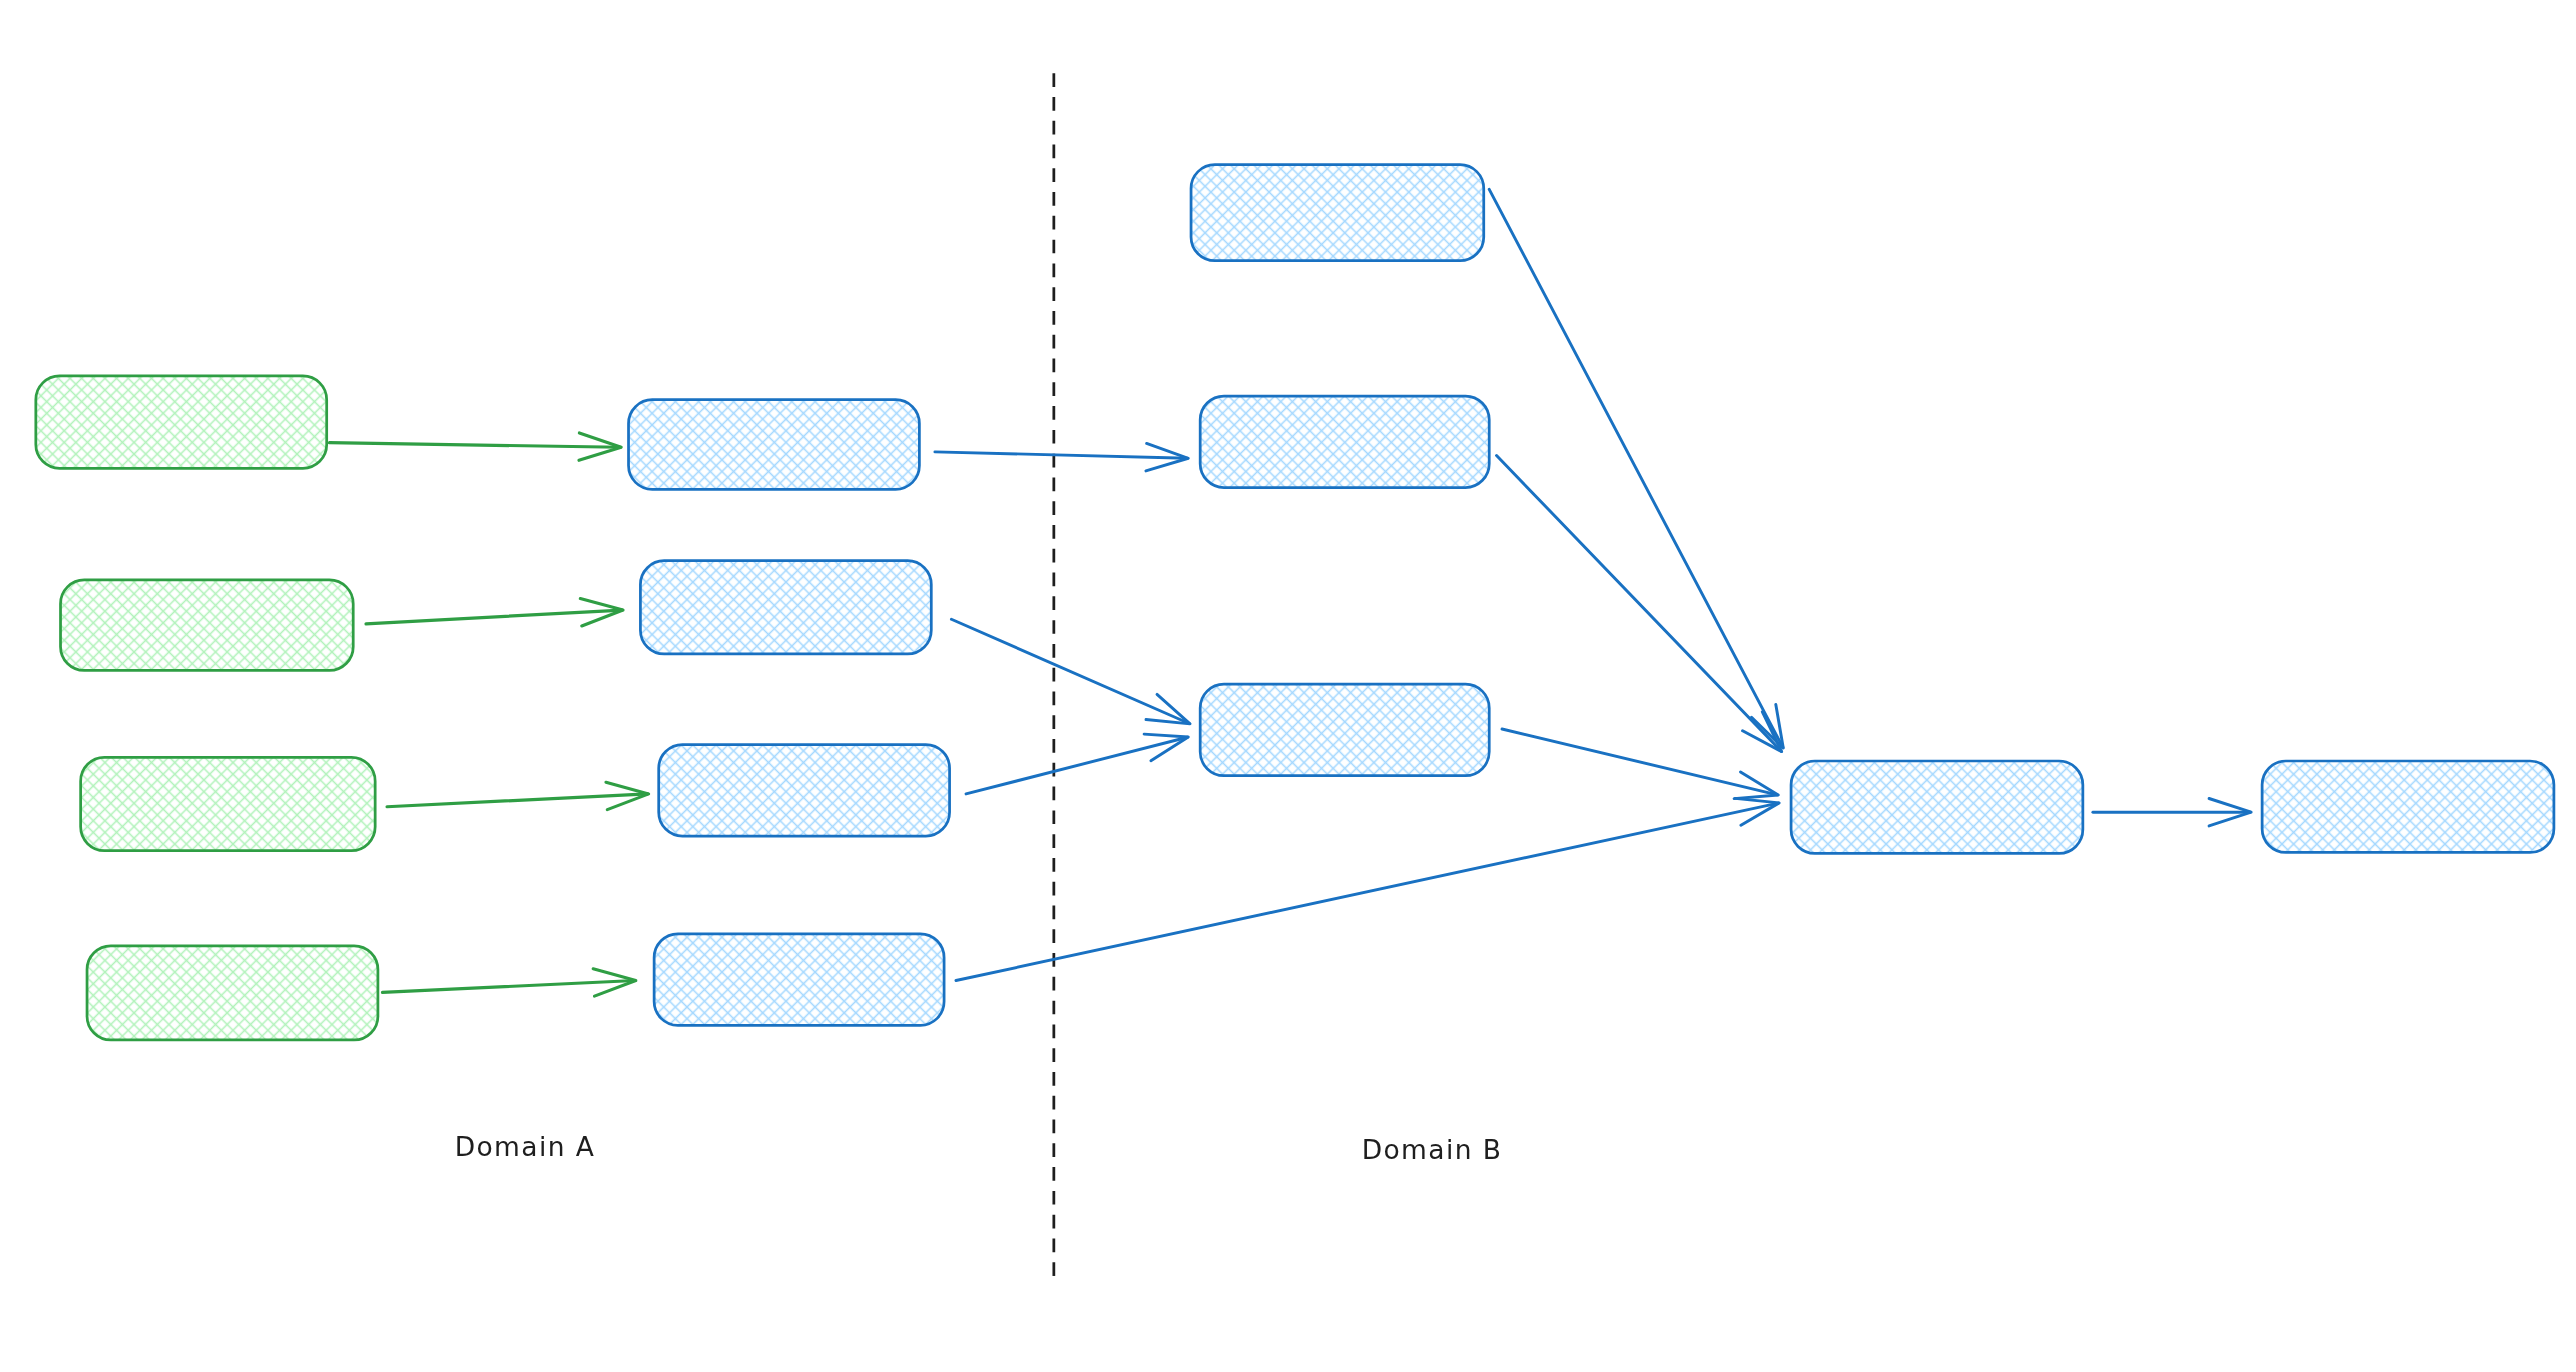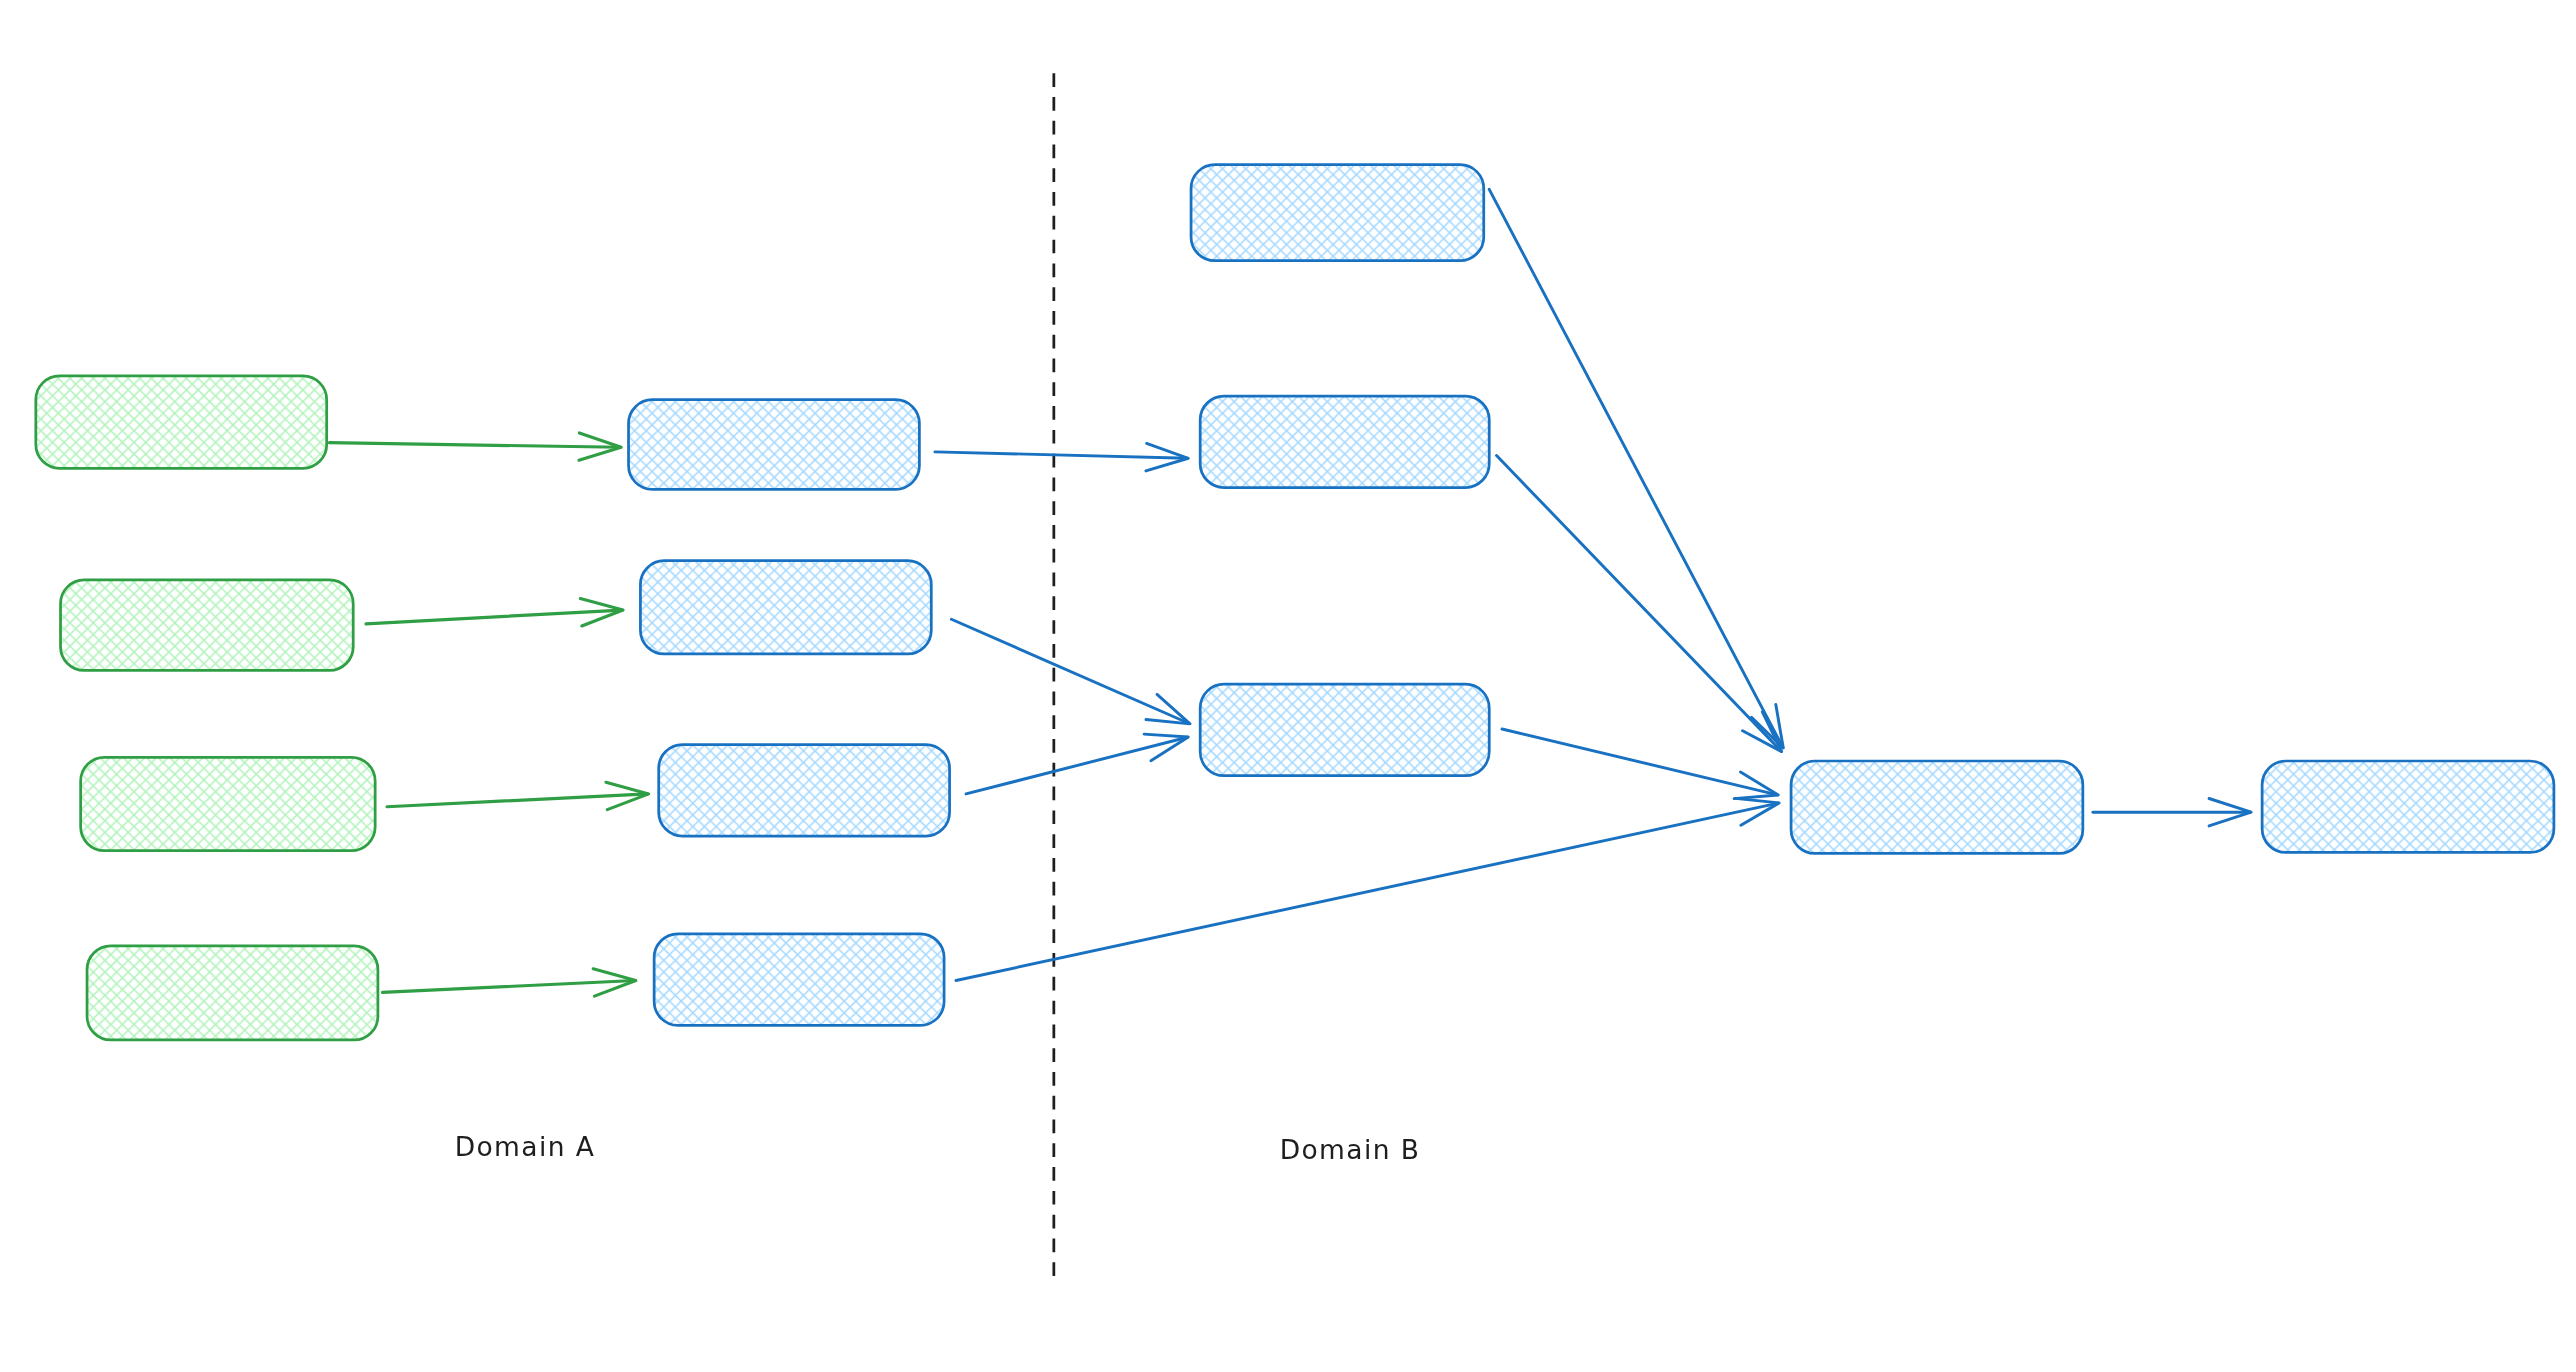--- a/index.html
+++ b/index.html
@@ -27,21 +27,21 @@
     position: absolute;
     transform: translateX(-50%);
     font-size: 26.5px;
     line-height: 29px;
     letter-spacing: 1.4px;
     color: #1e1e1e;
     white-space: nowrap;
     user-select: none;
   }
   .label-a { left: 508px;  top: 1132px; margin-left: 17px; }
-  .label-b { left: 1350px; top: 1135px; }
+  .label-b { left: 1432px; top: 1135px; }
 </style>
 </head>
 <body>
 
 <div class="page">
 
   <svg id="diagram" class="canvas" width="2576" height="1372" viewBox="0 0 2816 1500" xmlns="http://www.w3.org/2000/svg">
     <defs>
       <pattern id="hatch-green" width="9" height="9" patternUnits="userSpaceOnUse" patternTransform="rotate(45)">
         <line x1="4.5" y1="0" x2="4.5" y2="9" stroke-width="1.7" stroke="#b2f2bb"></line>

